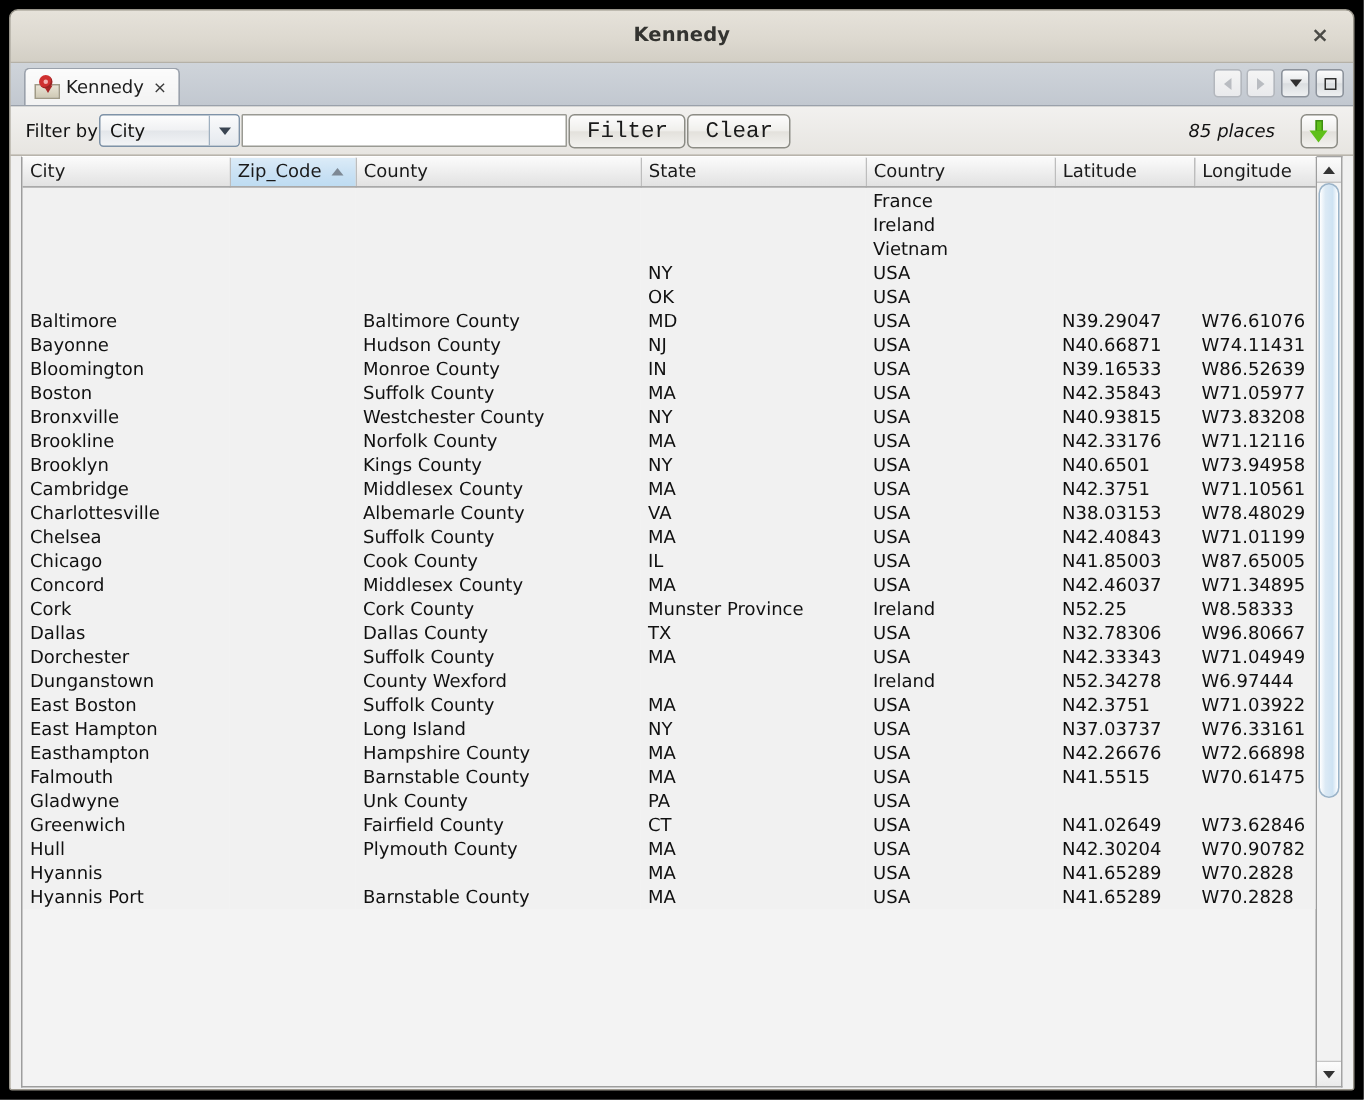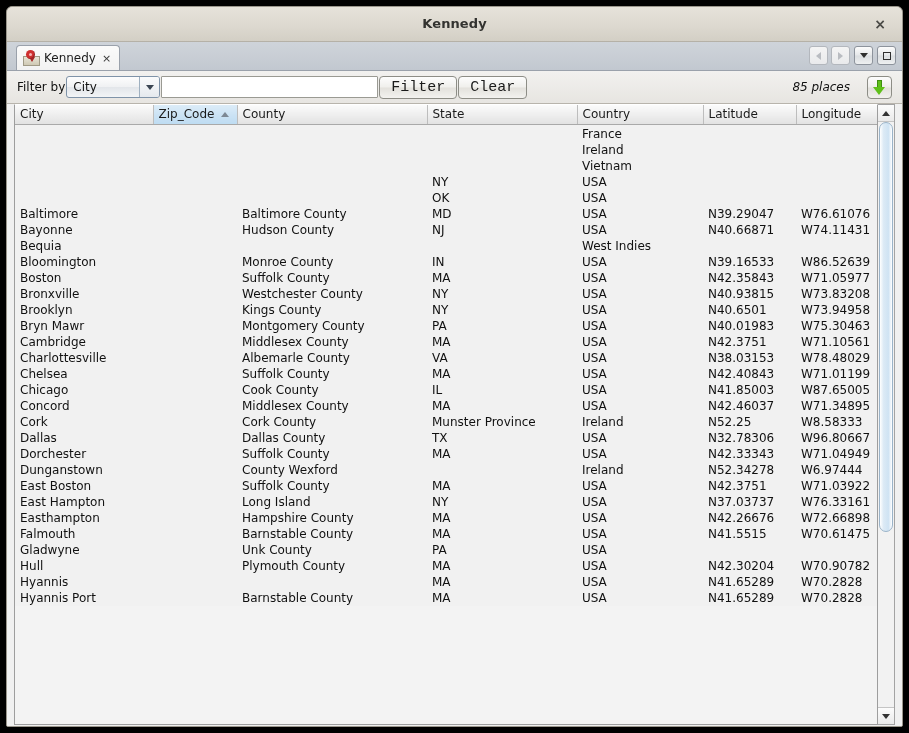--- a/index.html
+++ b/index.html
@@ -532,29 +532,20 @@
             <tr>
               <td>Bayonne</td>
               <td></td>
               <td>Hudson County</td>
               <td>NJ</td>
               <td>USA</td>
               <td>N40.66871</td>
               <td>W74.11431</td>
             </tr>
             <tr>
-              <td>Bequia</td>
-              <td></td>
-              <td></td>
-              <td></td>
-              <td>West Indies</td>
-              <td></td>
-              <td></td>
-            </tr>
-            <tr>
               <td>Bloomington</td>
               <td></td>
               <td>Monroe County</td>
               <td>IN</td>
               <td>USA</td>
               <td>N39.16533</td>
               <td>W86.52639</td>
             </tr>
             <tr>
               <td>Boston</td>
@@ -568,36 +559,36 @@
             <tr>
               <td>Bronxville</td>
               <td></td>
               <td>Westchester County</td>
               <td>NY</td>
               <td>USA</td>
               <td>N40.93815</td>
               <td>W73.83208</td>
             </tr>
             <tr>
+              <td>Brookline</td>
+              <td></td>
+              <td>Norfolk County</td>
+              <td>MA</td>
+              <td>USA</td>
+              <td>N42.33176</td>
+              <td>W71.12116</td>
+            </tr>
+            <tr>
               <td>Brooklyn</td>
               <td></td>
               <td>Kings County</td>
               <td>NY</td>
               <td>USA</td>
               <td>N40.6501</td>
               <td>W73.94958</td>
-            </tr>
-            <tr>
-              <td>Bryn Mawr</td>
-              <td></td>
-              <td>Montgomery County</td>
-              <td>PA</td>
-              <td>USA</td>
-              <td>N40.01983</td>
-              <td>W75.30463</td>
             </tr>
             <tr>
               <td>Cambridge</td>
               <td></td>
               <td>Middlesex County</td>
               <td>MA</td>
               <td>USA</td>
               <td>N42.3751</td>
               <td>W71.10561</td>
             </tr>
@@ -710,20 +701,29 @@
               <td>W70.61475</td>
             </tr>
             <tr>
               <td>Gladwyne</td>
               <td></td>
               <td>Unk County</td>
               <td>PA</td>
               <td>USA</td>
               <td></td>
               <td></td>
+            </tr>
+            <tr>
+              <td>Greenwich</td>
+              <td></td>
+              <td>Fairfield County</td>
+              <td>CT</td>
+              <td>USA</td>
+              <td>N41.02649</td>
+              <td>W73.62846</td>
             </tr>
             <tr>
               <td>Hull</td>
               <td></td>
               <td>Plymouth County</td>
               <td>MA</td>
               <td>USA</td>
               <td>N42.30204</td>
               <td>W70.90782</td>
             </tr>

